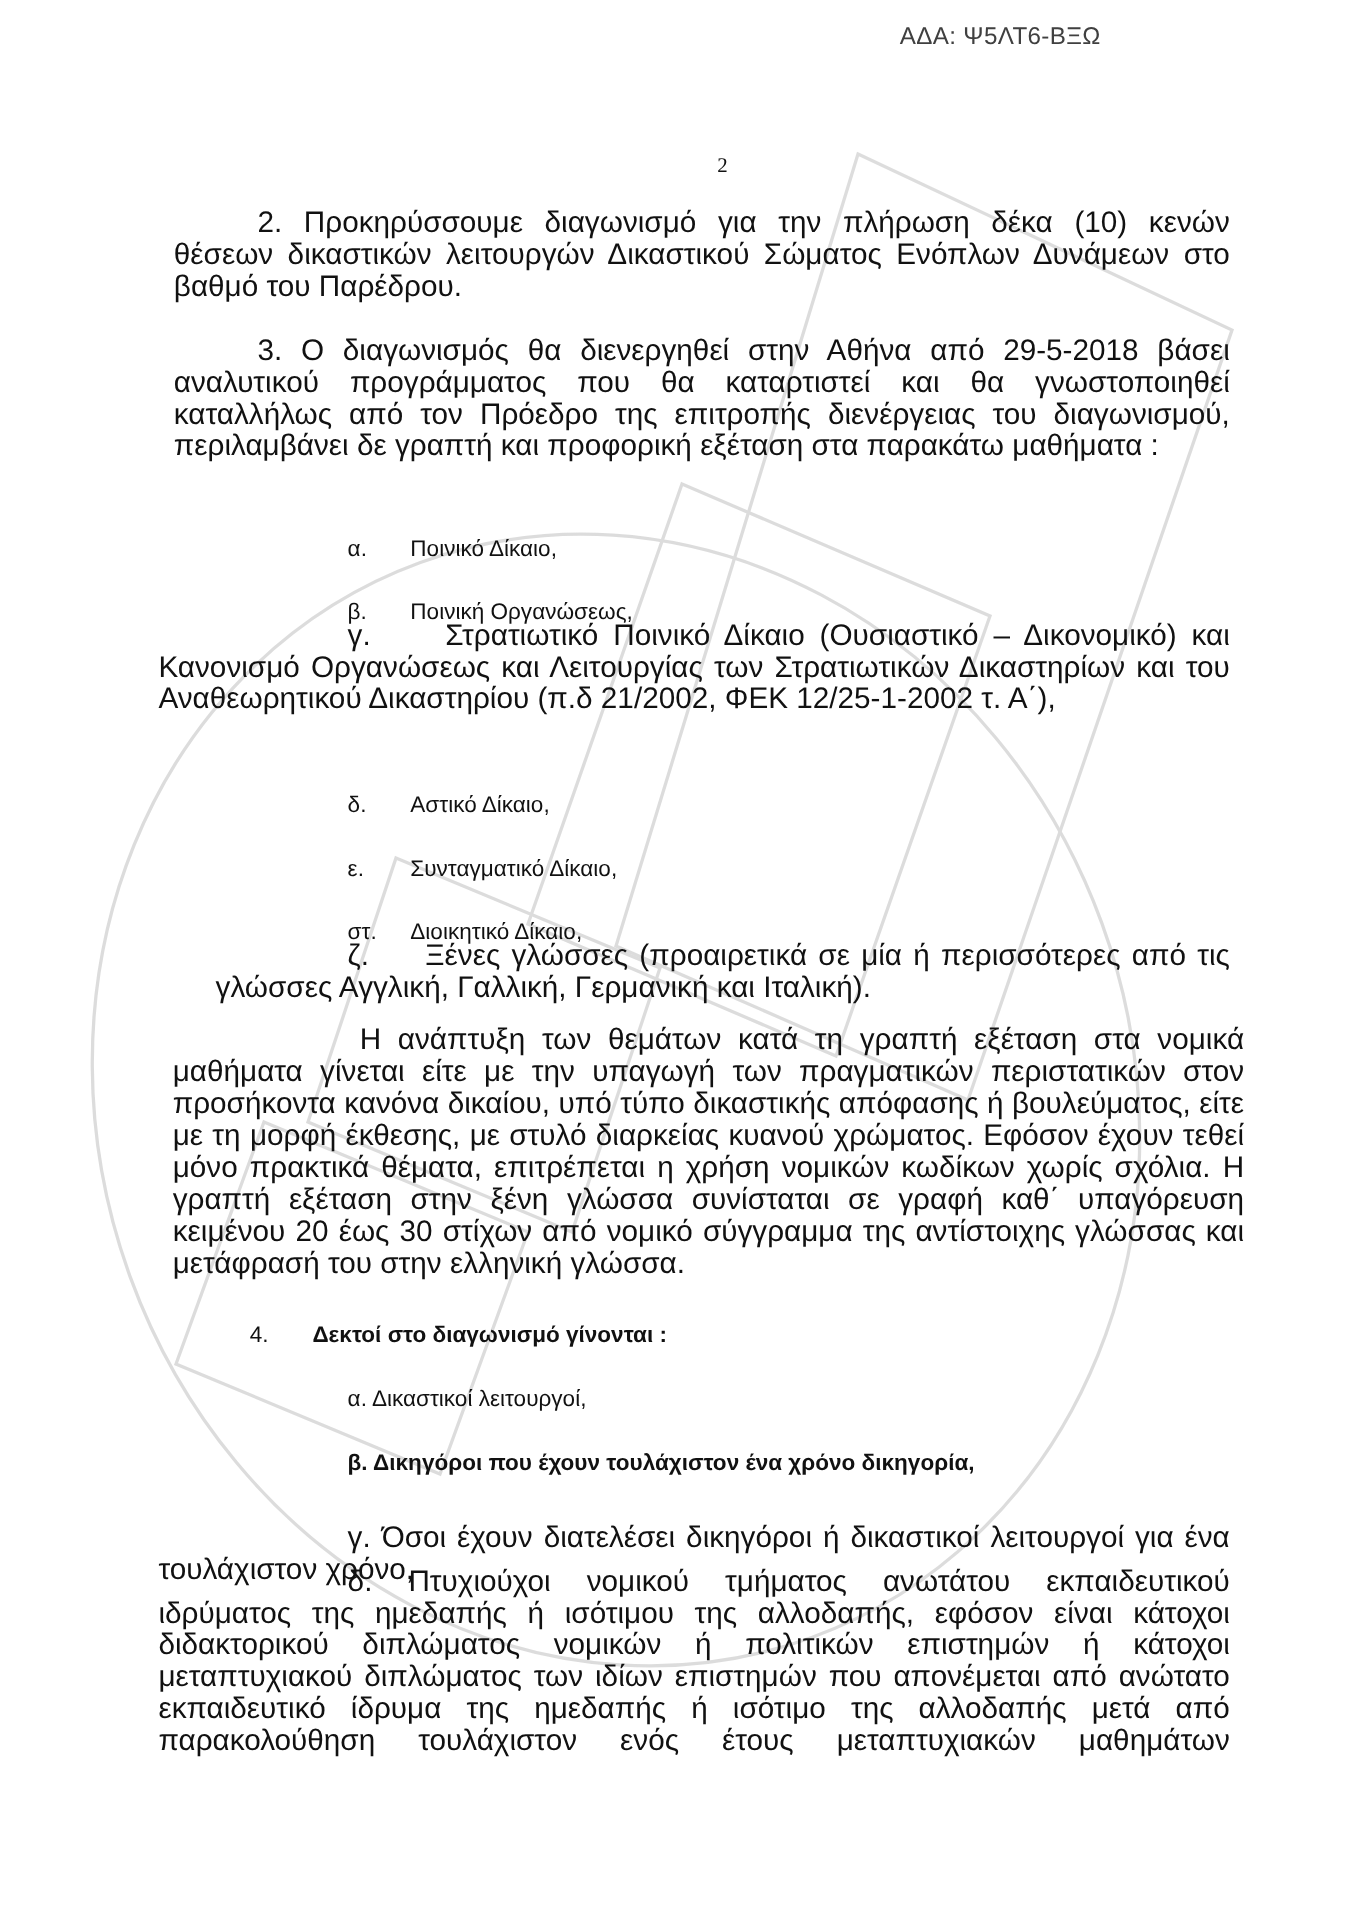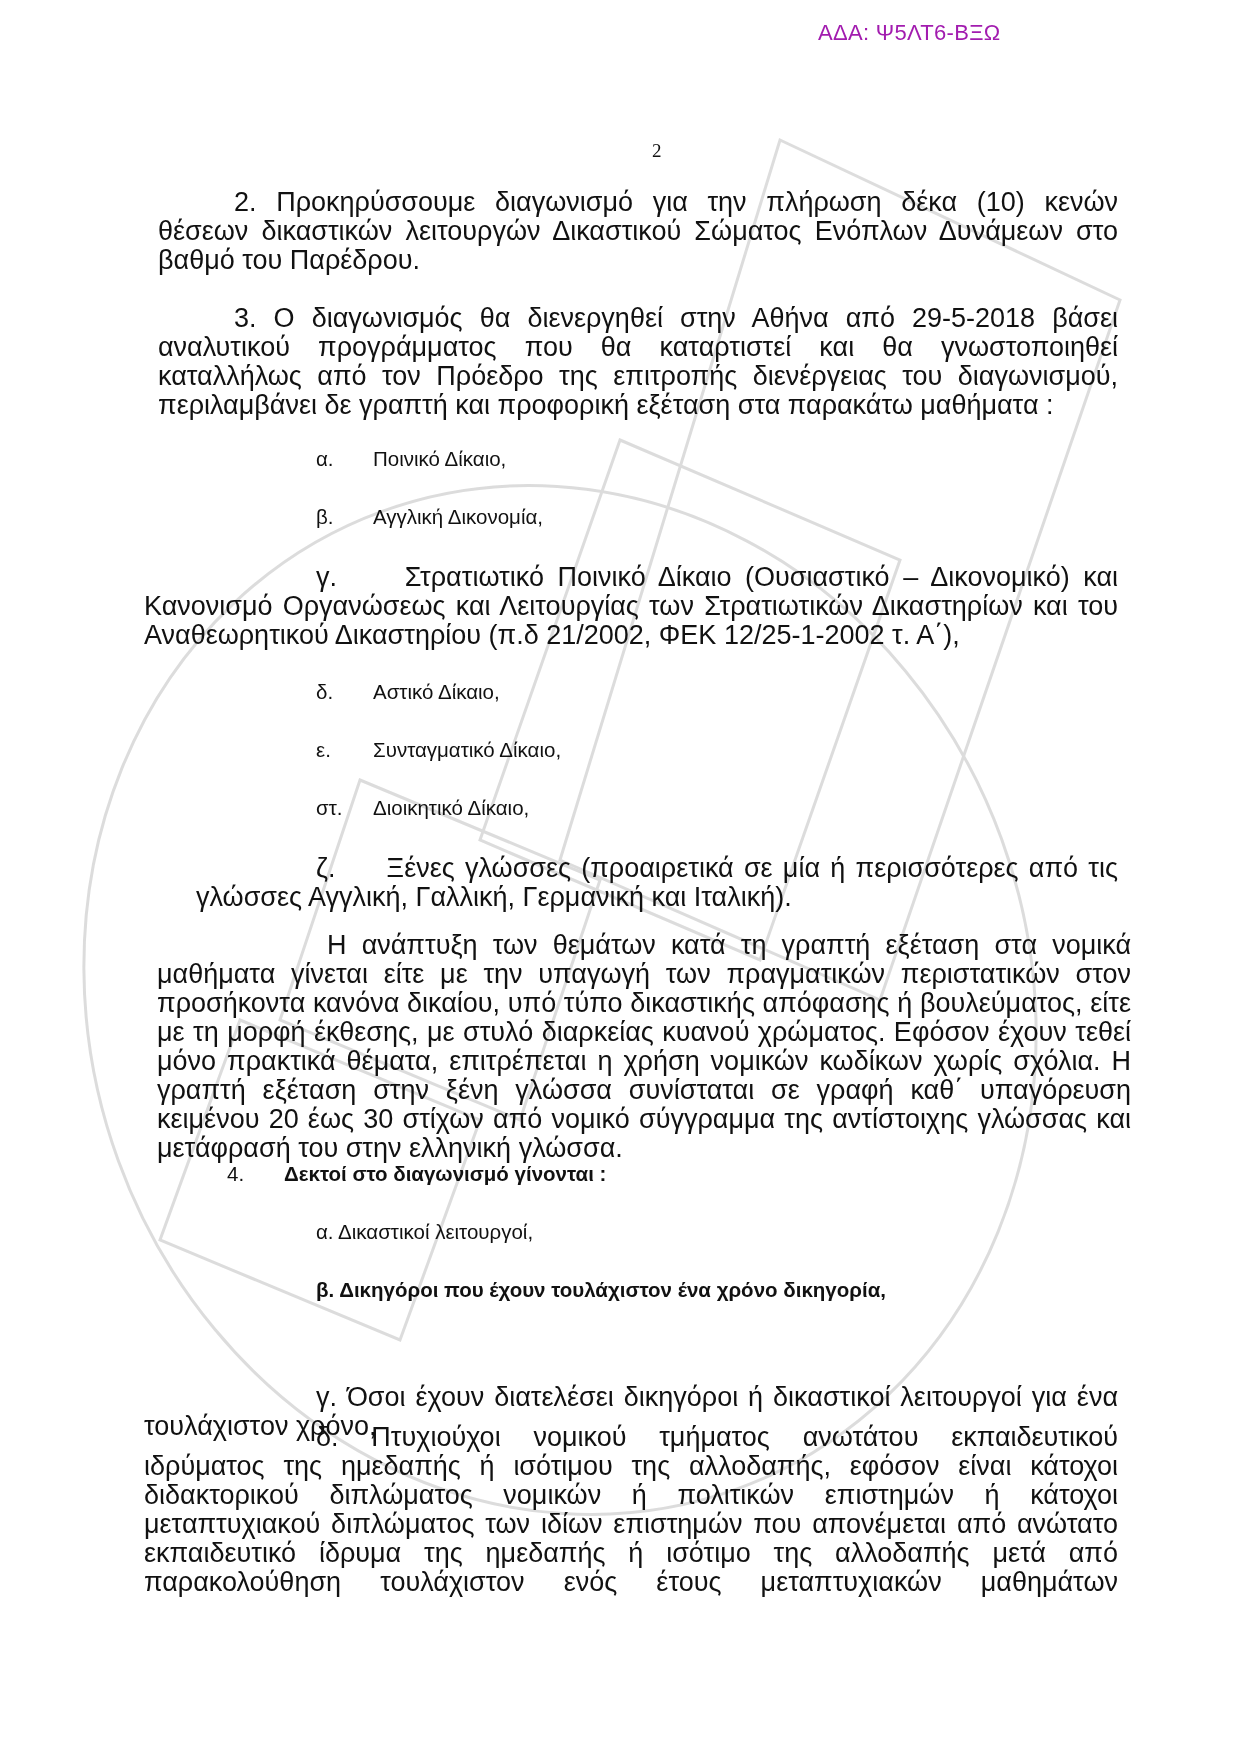--- a/index.html
+++ b/index.html
@@ -1,26 +1,26 @@
 <!DOCTYPE html>
 <html><head>
 <meta charset="utf-8">
 <style>
   html, body { margin: 0; padding: 0; background: #ffffff; }
   body { width: 1239px; height: 1754px; position: relative; overflow: hidden;
          font-family: "Liberation Sans", "DejaVu Sans", sans-serif; color: #111; }
-  .ada { position: absolute; left: 818px; top: 20px; font-size: 22px; letter-spacing: 0.3px; color: #a21caf; }
+  .ada { position: absolute; left: 818px; top: 20px; font-size: 22px; letter-spacing: 0.3px; color: #404040; }
   .pagenum { position: absolute; left: 652px; top: 140px; font-family: "Liberation Serif", serif; font-size: 19px; }
   .watermark { position: absolute; left: 0; top: 0; width: 1239px; height: 1754px; pointer-events: none; }
   .txt { position: absolute; font-size: 27px; line-height: 29px; text-align: justify; }
   .para { left: 158px; width: 960px; }
   .para-wide { left: 157px; width: 974px; }
   .indent1 { text-indent: 76px; }
   .indent2 { text-indent: 170px; }
-  .item { position: absolute; font-size: 20.5px; left: 316px; }
+  .item { position: absolute; font-size: 20.5px; left: 316px; margin-top: 40px; }
   .item .lbl { display: inline-block; width: 57px; }
   .bold { font-weight: bold; }
 </style>
 </head>
 <body>
 
 <svg class="watermark" viewBox="0 0 1239 1754">
   <g fill="none" stroke="#d4d4d4" stroke-width="3" opacity="0.8">
     <ellipse cx="560" cy="1000" rx="470" ry="520" transform="rotate(-20 560 1000)"></ellipse>
     <path d="M780 140 L1120 300 L880 1000 L560 860 Z"></path>
@@ -34,21 +34,21 @@
 <div class="pagenum">2</div>
 
 <div class="txt para indent1" style="top:188px;">2.  Προκηρύσσουμε διαγωνισμό για την πλήρωση δέκα (10) κενών θέσεων δικαστικών λειτουργών Δικαστικού Σώματος Ενόπλων Δυνάμεων στο βαθμό του Παρέδρου.</div>
 
 <div class="txt para indent1" style="top:304px;">3.  Ο διαγωνισμός θα διενεργηθεί στην Αθήνα από 29-5-2018 βάσει αναλυτικού προγράμματος που θα καταρτιστεί και θα γνωστοποιηθεί καταλλήλως από τον Πρόεδρο της επιτροπής διενέργειας του διαγωνισμού, περιλαμβάνει δε γραπτή και προφορική εξέταση στα παρακάτω μαθήματα :</div>
 
 <div class="item" style="top:447px;">
   <span class="lbl">α.</span><span>Ποινικό Δίκαιο,</span>
 </div>
 <div class="item" style="top:505px;">
-  <span class="lbl">β.</span><span>Αγγλική Δικονομία,</span>
+  <span class="lbl">β.</span><span>Ποινική Οργανώσεως,</span>
 </div>
 <div class="txt" style="left:144px; width:974px; top:563px; text-indent:172px;">
   <span>γ.</span>&nbsp;&nbsp;&nbsp;&nbsp;&nbsp;<span>Στρατιωτικό Ποινικό Δίκαιο (Ουσιαστικό – Δικονομικό) και Κανονισμό Οργανώσεως και Λειτουργίας των Στρατιωτικών Δικαστηρίων και του Αναθεωρητικού Δικαστηρίου (π.δ  21/2002, ΦΕΚ 12/25-1-2002 τ. Α΄),</span>
 </div>
 <div class="item" style="top:680px;">
   <span class="lbl">δ.</span><span>Αστικό Δίκαιο,</span>
 </div>
 <div class="item" style="top:738px;">
   <span class="lbl">ε.</span><span>Συνταγματικό Δίκαιο,</span>
 </div>

